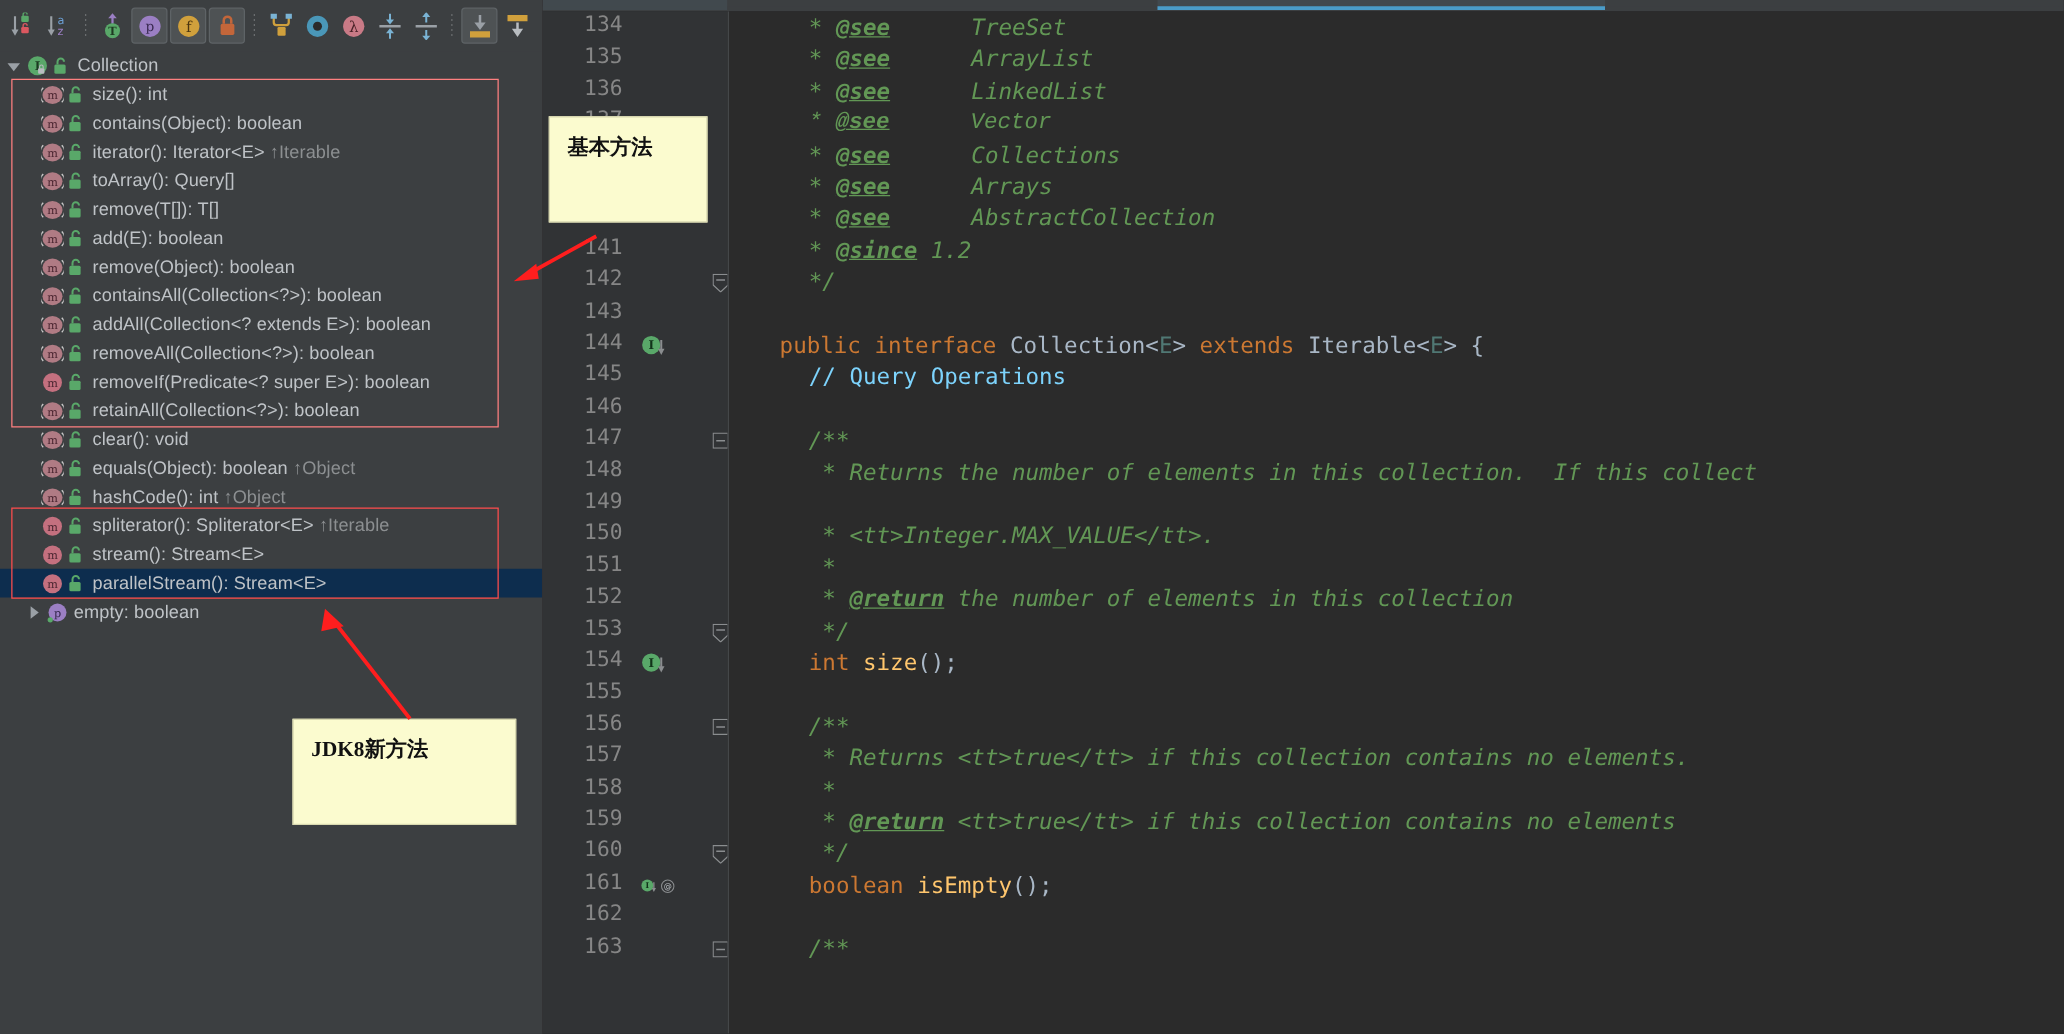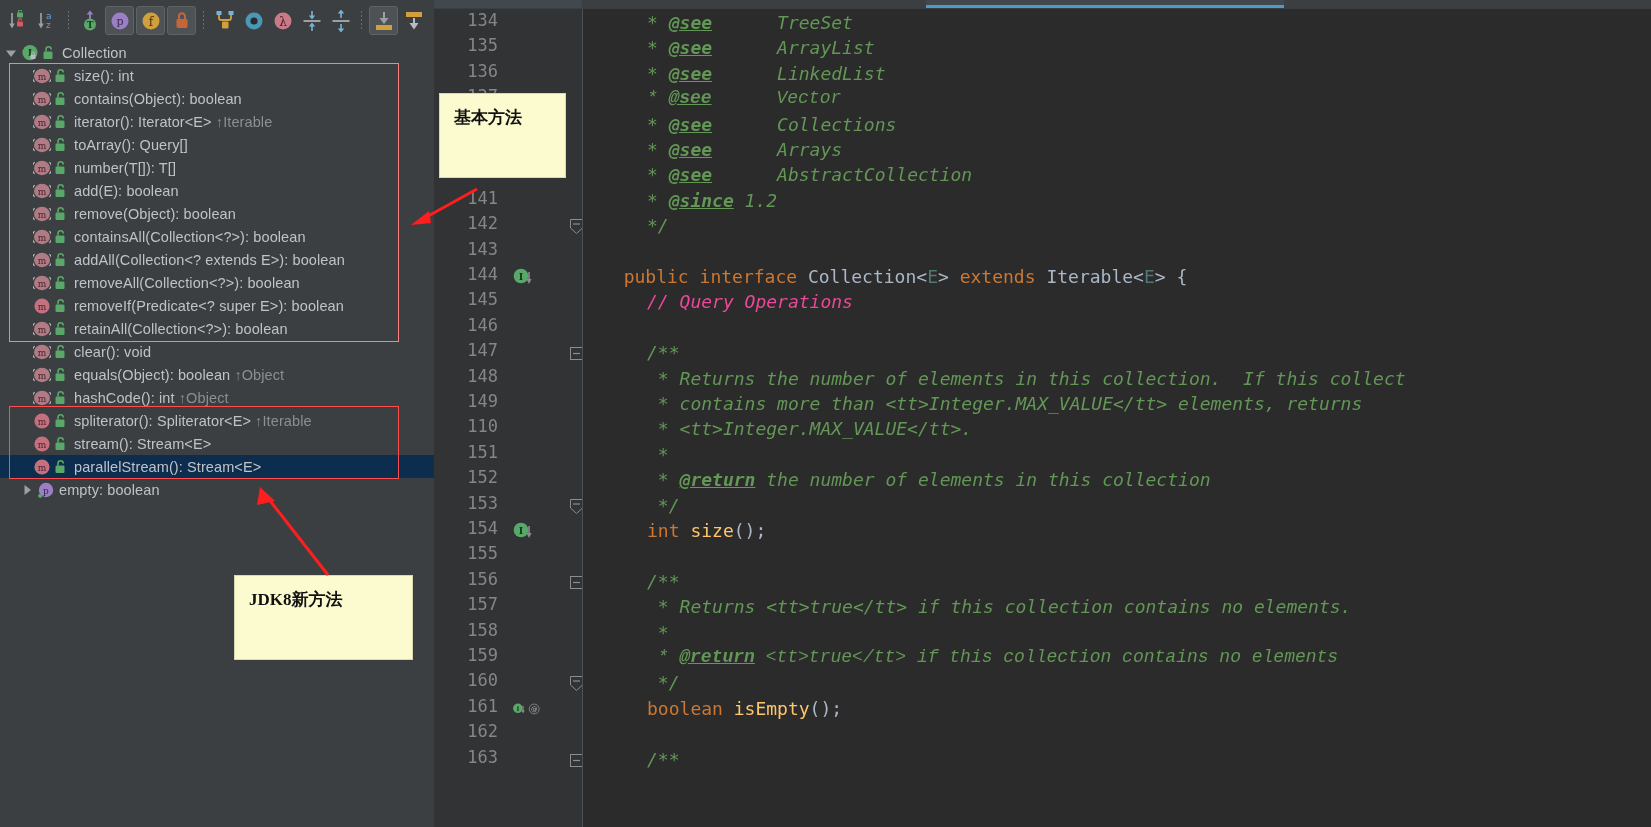--- a/index.html
+++ b/index.html
@@ -104,21 +104,21 @@
   }
   .cl .pad{color:transparent;}
   .cur-line{position:absolute;left:0;width:1217px;height:25.4px;background:#323232;}
   .jdoc{color:#629755;font-style:italic;}
   .jdoc-tag{color:#629755;font-style:italic;font-weight:bold;text-decoration:underline;}
   .kw{color:#cc7832;}
   .type{color:#a9b7c6;}
   .gen{color:#507874;}
   .ident{color:#a9b7c6;}
   .method{color:#ffc66d;}
-  .lcomment{color:#ec4899;font-style:italic;}
+  .lcomment{color:#7dd3fc;}
 
   
   .arrow{position:absolute;pointer-events:none;}
 </style>
 </head>
 <body>
 
 <div id="root">
 
   <div id="structure-panel">
@@ -329,21 +329,21 @@
               <path d="M16.4 3.2 A8 8 0 0 1 16.4 14.8" stroke="#c8c8c8" stroke-width="1.1" fill="none"></path>
               <text x="9" y="12.6" font-size="9" fill="#4a2530" text-anchor="middle" font-family="DejaVu Serif, serif">m</text>
             </svg>
           </span>
           <span class="lock-icon">
             <svg width="14" height="16" viewBox="0 0 14 16" xmlns="http://www.w3.org/2000/svg">
               <rect x="2.5" y="6.5" width="9" height="7.5" rx="1.2" fill="#59a869"></rect>
               <path d="M5 6.6 V4.4 a2.6 2.6 0 0 1 5.2 0" stroke="#59a869" stroke-width="1.6" fill="none"></path>
             </svg>
           </span>
-          <span class="node-label">number(T[]): T[]</span>
+          <span class="node-label">remove(T[]): T[]</span>
         </div>
         <div class="tree-row">
           <span class="indent"></span>
           <span class="node-icon">
             <svg width="18" height="18" viewBox="0 0 18 18" xmlns="http://www.w3.org/2000/svg">
               <ellipse cx="9" cy="9" rx="8" ry="7.2" fill="#b07b84"></ellipse>
               <path d="M1.6 3.2 A8 8 0 0 0 1.6 14.8" stroke="#c8c8c8" stroke-width="1.1" fill="none"></path>
               <path d="M16.4 3.2 A8 8 0 0 1 16.4 14.8" stroke="#c8c8c8" stroke-width="1.1" fill="none"></path>
               <text x="9" y="12.6" font-size="9" fill="#4a2530" text-anchor="middle" font-family="DejaVu Serif, serif">m</text>
             </svg>
@@ -638,21 +638,21 @@
         </div>
         <div class="ln" style="top: 280.4px;">145</div>
         <div class="ln" style="top: 305.8px;">146</div>
         <div class="ln" style="top: 331.2px;">147</div>
         <div class="fold" style="top: 337.2px;"><svg width="13" height="13" viewBox="0 0 13 13" xmlns="http://www.w3.org/2000/svg">
             <rect x="0.5" y="0.5" width="12" height="12" fill="none" stroke="#8a8d8f" stroke-width="1"></rect>
             <line x1="3" y1="6.5" x2="10" y2="6.5" stroke="#8a8d8f" stroke-width="1.2"></line>
           </svg></div>
         <div class="ln" style="top: 356.6px;">148</div>
         <div class="ln" style="top: 382px;">149</div>
-        <div class="ln" style="top: 407.4px;">110</div>
+        <div class="ln" style="top: 407.4px;">150</div>
         <div class="ln" style="top: 432.8px;">151</div>
         <div class="ln" style="top: 458.2px;">152</div>
         <div class="ln" style="top: 483.6px;">153</div>
         <div class="fold" style="top: 489.6px;"><svg width="13" height="15" viewBox="0 0 13 15" xmlns="http://www.w3.org/2000/svg">
             <path d="M0.5 0.5 H12.5 V9 L6.5 14.5 L0.5 9 Z" fill="none" stroke="#8a8d8f" stroke-width="1"></path>
             <line x1="3" y1="5" x2="10" y2="5" stroke="#8a8d8f" stroke-width="1.2"></line>
           </svg></div>
         <div class="ln" style="top: 509px;">154</div>
         <div class="gicon" style="top: 513px;">
           <svg width="26" height="18" viewBox="0 0 26 18" xmlns="http://www.w3.org/2000/svg">
@@ -704,31 +704,30 @@
         <div class="cl" style="top: 102.6px;"><span class="pad">  </span><span class="jdoc">    * </span><span class="jdoc-tag">@see</span><span class="jdoc">      Collections</span></div>
         <div class="cl" style="top: 153.4px;"><span class="pad">  </span><span class="jdoc">    * </span><span class="jdoc-tag">@see</span><span class="jdoc">      AbstractCollection</span></div>
         <div class="cl" style="top: 178.8px;"><span class="pad">  </span><span class="jdoc">    * </span><span class="jdoc-tag">@since</span><span class="jdoc"> 1.2</span></div>
         <div class="cl" style="top: 204.2px;"><span class="pad">  </span><span class="jdoc">    */</span></div>
         <div class="cl" style="top: 229.6px;"><span class="pad">  </span></div>
         <div class="cl" style="top: 255px; margin-left: 20px;"><span class="pad">  </span><span class="kw">public interface </span><span class="type">Collection</span><span class="ident">&lt;</span><span class="gen">E</span><span class="ident">&gt; </span><span class="kw">extends </span><span class="type">Iterable</span><span class="ident">&lt;</span><span class="gen">E</span><span class="ident">&gt; {</span></div>
         <div class="cl" style="top: 280.4px;"><span class="pad">  </span><span class="lcomment">    // Query Operations</span></div>
         <div class="cl" style="top: 305.8px;"><span class="pad">  </span></div>
         <div class="cl" style="top: 331.2px;"><span class="pad">  </span><span class="jdoc">    /**</span></div>
         <div class="cl" style="top: 356.6px;"><span class="pad">  </span><span class="jdoc">     * Returns the number of elements in this collection.  If this collect</span></div>
-        <div class="cl" style="top: 382px;"><span class="pad">  </span><span class="jdoc">     * contains more than &lt;tt&gt;Integer.MAX_VALUE&lt;/tt&gt; elements, returns</span></div>
         <div class="cl" style="top: 407.4px;"><span class="pad">  </span><span class="jdoc">     * &lt;tt&gt;Integer.MAX_VALUE&lt;/tt&gt;.</span></div>
         <div class="cl" style="top: 432.8px;"><span class="pad">  </span><span class="jdoc">     *</span></div>
         <div class="cl" style="top: 458.2px;"><span class="pad">  </span><span class="jdoc">     * </span><span class="jdoc-tag">@return</span><span class="jdoc"> the number of elements in this collection</span></div>
         <div class="cl" style="top: 483.6px;"><span class="pad">  </span><span class="jdoc">     */</span></div>
         <div class="cl" style="top: 509px;"><span class="pad">  </span><span class="kw">    int </span><span class="method">size</span><span class="ident">();</span></div>
         <div class="cl" style="top: 534.4px;"><span class="pad">  </span></div>
         <div class="cl" style="top: 559.8px;"><span class="pad">  </span><span class="jdoc">    /**</span></div>
         <div class="cl" style="top: 585.2px;"><span class="pad">  </span><span class="jdoc">     * Returns &lt;tt&gt;true&lt;/tt&gt; if this collection contains no elements.</span></div>
         <div class="cl" style="top: 610.6px;"><span class="pad">  </span><span class="jdoc">     *</span></div>
-        <div class="cl" style="top: 636px; font-family: Liberation Mono, monospace;"><span class="pad">  </span><span class="jdoc">     * </span><span class="jdoc-tag">@return</span><span class="jdoc"> &lt;tt&gt;true&lt;/tt&gt; if this collection contains no elements</span></div>
+        <div class="cl" style="top: 636px;"><span class="pad">  </span><span class="jdoc">     * </span><span class="jdoc-tag">@return</span><span class="jdoc"> &lt;tt&gt;true&lt;/tt&gt; if this collection contains no elements</span></div>
         <div class="cl" style="top: 661.4px;"><span class="pad">  </span><span class="jdoc">     */</span></div>
         <div class="cl" style="top: 686.8px;"><span class="pad">  </span><span class="kw">    boolean </span><span class="method">isEmpty</span><span class="ident">();</span></div>
         <div class="cl" style="top: 712.2px;"><span class="pad">  </span></div>
         <div class="cl" style="top: 737.6px;"><span class="pad">  </span><span class="jdoc">    /**</span></div>
       </div>
 
     <div class="note" style="left:5px;top:93px;width:127px;height:85px;">
       <span>基本方法</span>
     </div>
   </div>

